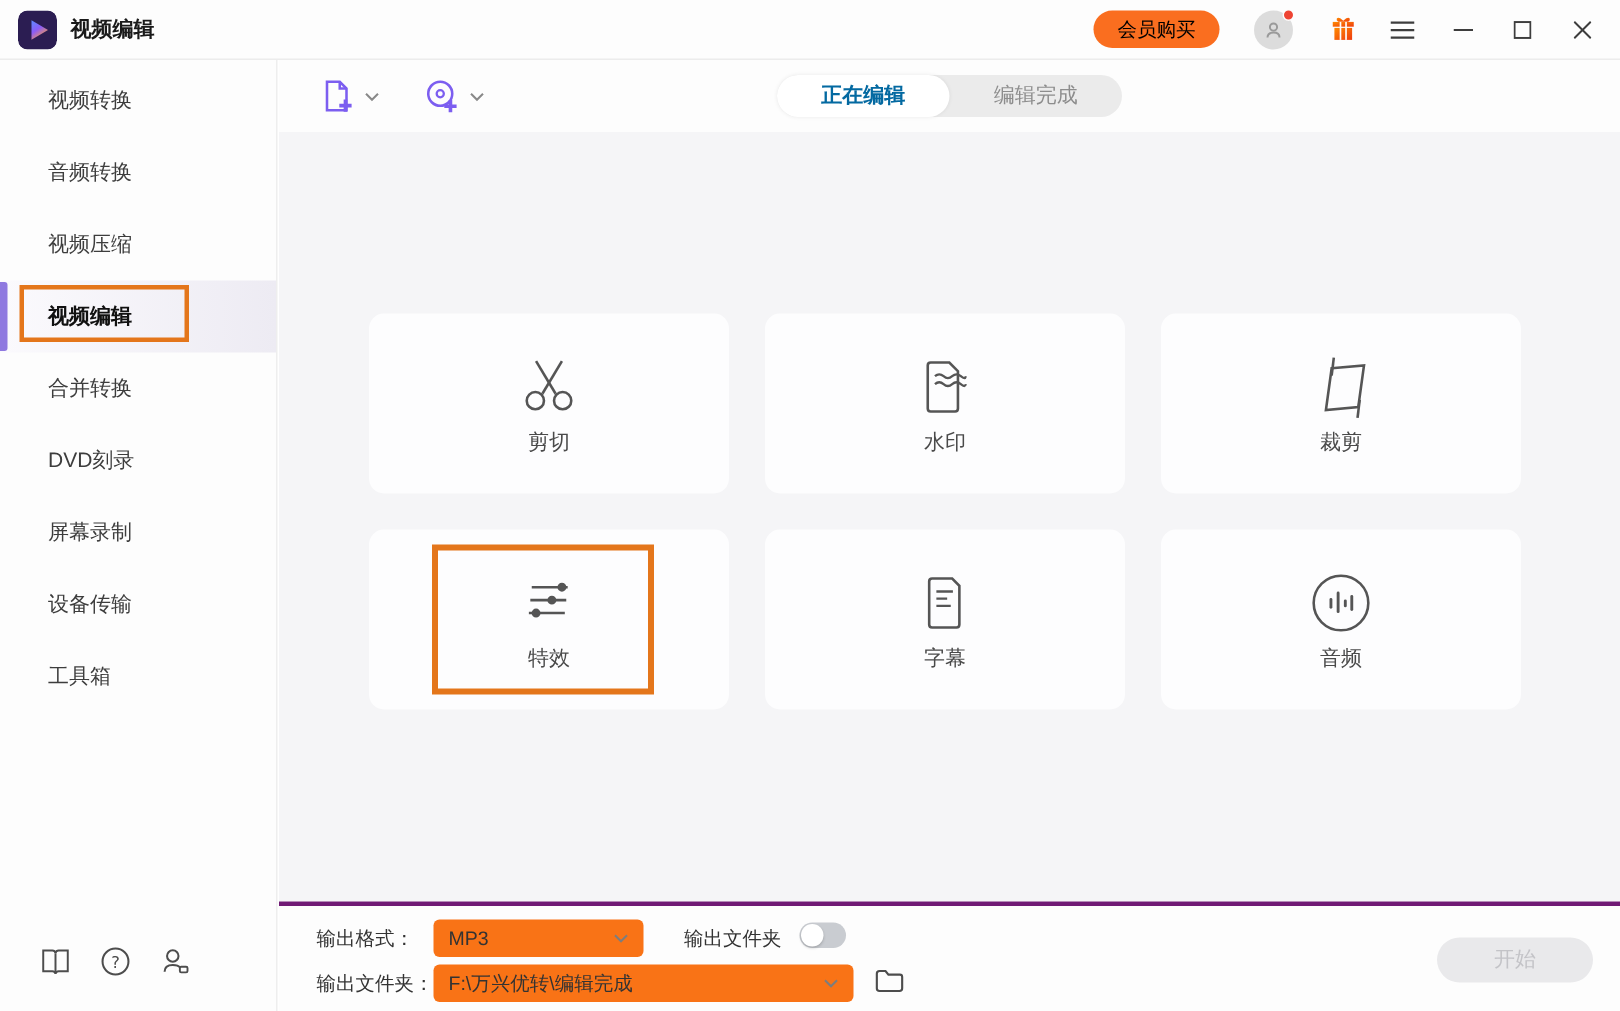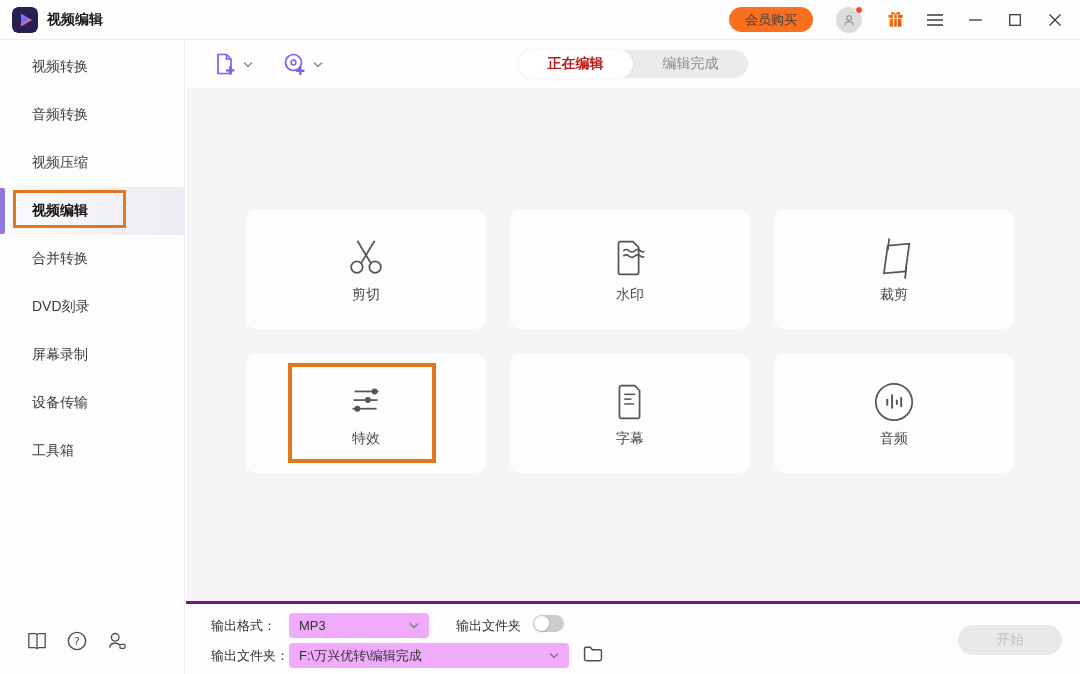--- a/index.html
+++ b/index.html
@@ -6,21 +6,21 @@
   html,body { width:1080px; height:674px; overflow:hidden;
     font-family:"Liberation Sans","DejaVu Sans",sans-serif; background:#fff; }
   .app { position:relative; width:1080px; height:674px; background:#fff; }
 
   
   .titlebar { position:absolute; left:0; top:0; width:1080px; height:40px;
     background:#fdfdfd; border-bottom:1px solid #ececec; display:flex; align-items:center; }
   .logo { width:26px; height:26px; margin-left:12px; border-radius:6px; flex:0 0 auto; }
   .app-title { margin-left:9px; font-size:14px; font-weight:bold; color:#1a1a1a; }
   .titlebar-right { margin-left:auto; display:flex; align-items:center; padding-right:14px; }
-  .buy-btn { background:#fa6e1f; color:#404040; font-size:13px; border:none; border-radius:13px;
+  .buy-btn { background:#fa6e1f; color:#000000; font-size:13px; border:none; border-radius:13px;
     height:25px; padding:0 16px; cursor:pointer; }
   .avatar-wrap { position:relative; width:26px; height:26px; margin-left:23px; }
   .avatar { width:26px; height:26px; border-radius:50%; background:#dcdcdc;
     display:flex; align-items:center; justify-content:center; }
   .avatar-dot { position:absolute; right:-1px; top:-1px; width:8px; height:8px;
     border-radius:50%; background:#ee4433; border:1px solid #fdfdfd; }
   .tb-icon { margin-left:22px; display:flex; align-items:center; justify-content:center;
     width:22px; height:22px; cursor:pointer; }
   .winctl { margin-left:18px; }
 
@@ -43,40 +43,40 @@
 
   
   .toolbar { position:absolute; left:186px; top:40px; width:894px; height:48px;
     background:#fdfdfd; display:flex; align-items:center; }
   .tool-group { display:flex; align-items:center; margin-left:27px; }
   .chev { margin-left:6px; }
   .tabs { position:absolute; left:50%; top:10px; transform:translateX(-50%);
     width:230px; height:28px; background:#ebebeb; border-radius:14px; display:flex; }
   .tab { flex:1; height:28px; border-radius:14px; display:flex; align-items:center;
     justify-content:center; font-size:14px; color:#8d8d8d; cursor:pointer; }
-  .tab.active { background:#fff; color:#b91c1c; font-weight:bold;
+  .tab.active { background:#fff; color:#0369a1; font-weight:bold;
     box-shadow:0 0 3px rgba(0,0,0,0.08); }
 
   
   .content { position:absolute; left:186px; top:88px; width:894px; height:513px;
     background:#f5f5f7; }
   .cards { position:absolute; left:60px; top:121px; display:grid;
     grid-template-columns:repeat(3,240px); grid-auto-rows:120px; gap:24px; }
   .card { position:relative; background:#fdfdfe; border-radius:10px; display:flex;
     flex-direction:column; align-items:center; justify-content:center; cursor:pointer; }
   .card-icon { height:48px; display:flex; align-items:center; justify-content:center; }
   .card-label { margin-top:4px; font-size:14px; color:#4a4a4a; }
   .card-annotation { position:absolute; left:42px; top:10px; width:148px; height:100px;
     border:4px solid #e4761b; pointer-events:none; z-index:5; }
 
   
   .footerbar { position:absolute; left:186px; top:601px; width:894px; height:73px;
     background:#fdfdfd; border-top:3px solid #701a75; }
   .f-label { position:absolute; font-size:13px; color:#333; }
-  .dropdown { position:absolute; height:25px; background:#f0abfc; border-radius:4px;
+  .dropdown { position:absolute; height:25px; background:#f97316; border-radius:4px;
     display:flex; align-items:center; padding:0 10px; font-size:13px; color:#333;
     cursor:pointer; }
   .dropdown .dd-text { flex:1; white-space:nowrap; overflow:hidden; }
   .toggle { position:absolute; width:31px; height:17px; border-radius:9px;
     background:#c9ccd1; cursor:pointer; }
   .toggle .knob { position:absolute; left:1px; top:1px; width:15px; height:15px;
     border-radius:50%; background:#fff; box-shadow:0 1px 2px rgba(0,0,0,0.2); }
   .folder-btn { position:absolute; width:22px; height:22px; display:flex;
     align-items:center; justify-content:center; cursor:pointer; }
   .start-btn { position:absolute; left:772px; top:21px; width:104px; height:30px;

